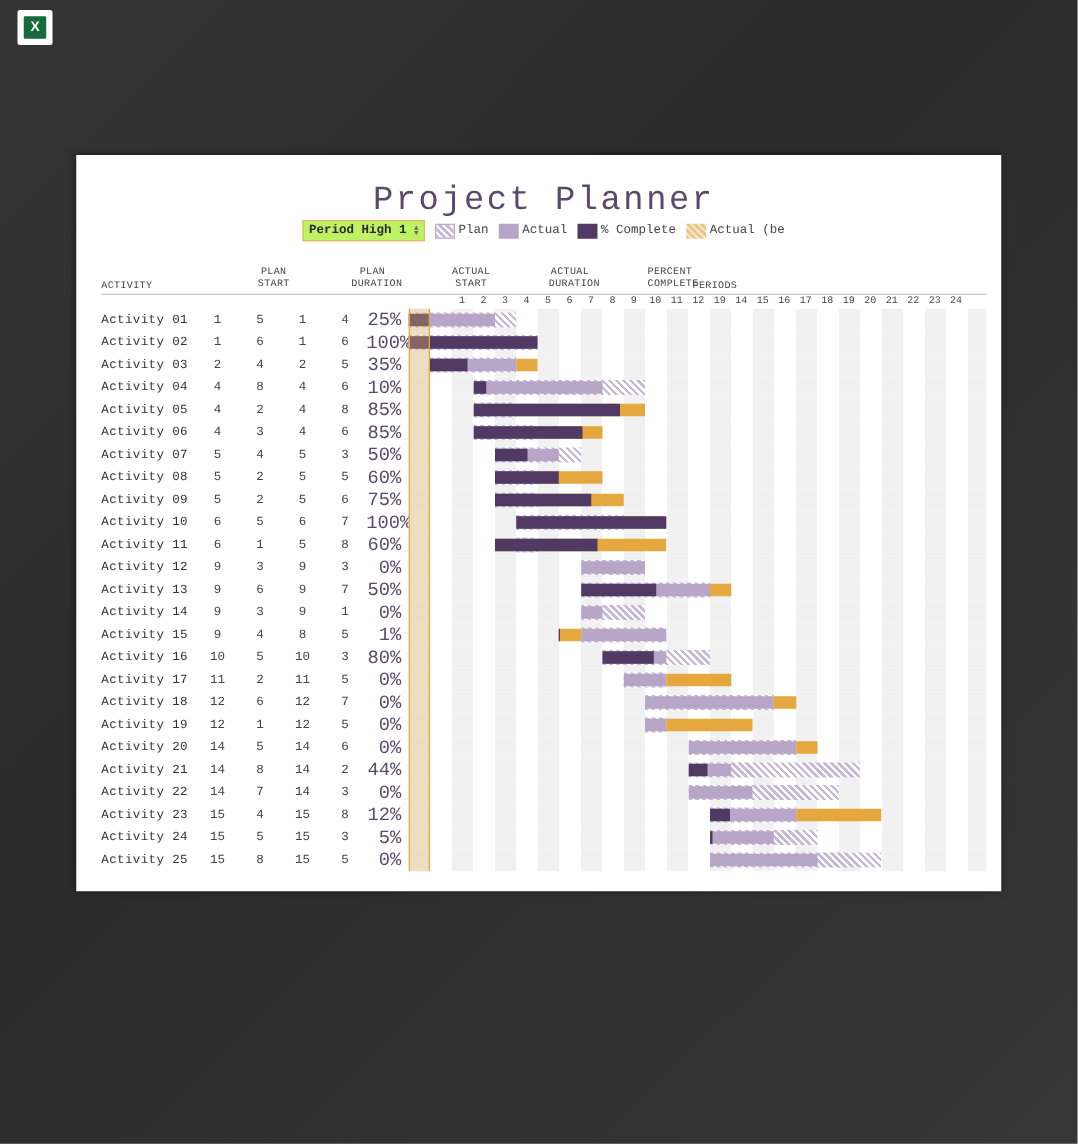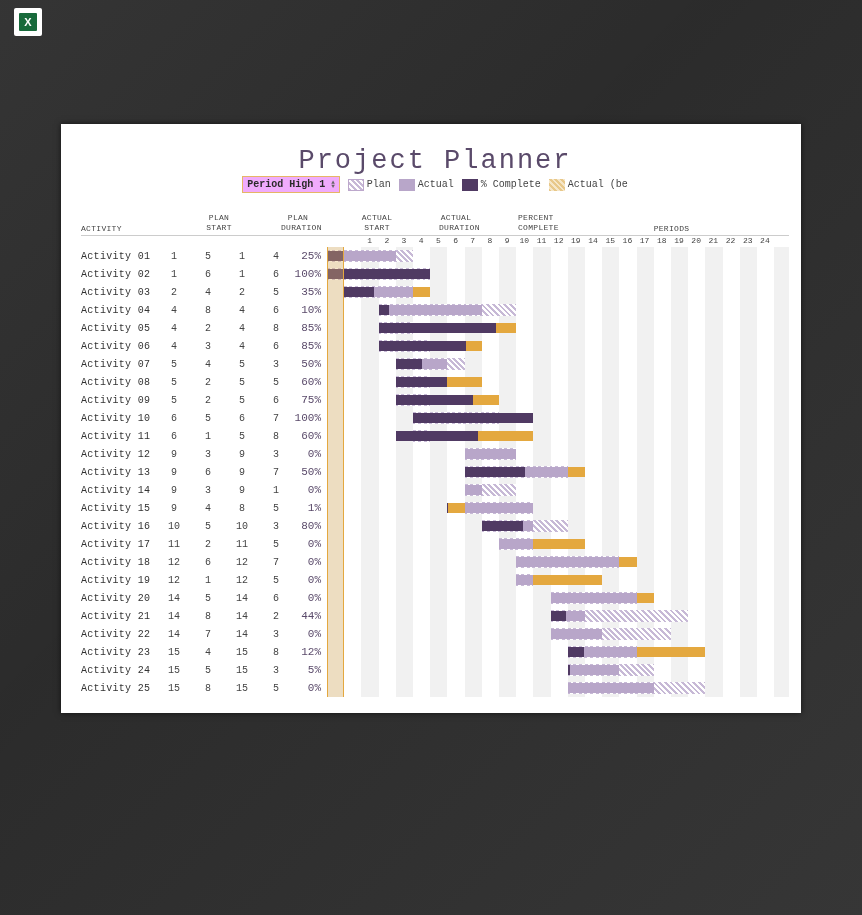--- a/index.html
+++ b/index.html
@@ -73,21 +73,21 @@
   .legend-group {
     display: flex;
     align-items: center;
     gap: 8px;
     font-family: "Courier New", monospace;
     font-size: 10px;
     color: #444;
   }
   .period-box {
     border: 1px solid #e6b666;
-    background: #f0abfc;
+    background: #bef264;
     padding: 2px 4px;
     display: flex;
     align-items: center;
     gap: 6px;
     font-size: 10px;
     color: #2a2a2a;
     font-weight: bold;
   }
   .period-box .spinner {
     display: inline-flex;
@@ -117,41 +117,41 @@
   .col-headers {
     display: flex;
     align-items: flex-end;
     font-size: 8px;
     letter-spacing: 0.3px;
     color: #444;
   }
   .col-headers .col-activity    { width: 76px; }
   .col-headers .col             { width: 34px; text-align: center; line-height: 10px;}
   .col-headers .col.small       { width: 34px; margin-left: 45px;}
-  .period-header { flex: 1; font-size: 8px; padding-left: 2px; text-align: center;}
+  .period-header { flex: 1; font-size: 8px; padding-left: 2px;}
   .period-nums {
     display: flex;
     font-size: 8px;
     color: #444;
     margin-top: 2px;
     border-top: 1px solid #ccc;
   }
   .period-nums .spacer-left { width: 280px; }
   .period-nums .pn { width: 17.2px; text-align: center; }
 
   
   .rows { margin-top: 2px; }
   .row {
     display: flex;
     align-items: center;
     height: 18px;
   }
   .c-activity { width: 76px; font-size: 10px; letter-spacing: 0.3px; }
   .c { width: 34px; text-align: center; font-size: 10px; color: #444;}
-  .c.pct { color: #5a4a6a; font-size: 11px; text-align: right; padding-right: 6px;}
+  .c.pct { color: #5a4a6a; font-size: 15px; text-align: right; padding-right: 6px;}
 
   
   .gantt {
     position: relative;
     flex: 1;
     height: 18px;
     background-image: repeating-linear-gradient(to right,
         #f1f1f1 0 17.2px, #fff 17.2px 34.4px);
   }
   .gantt .bar {

